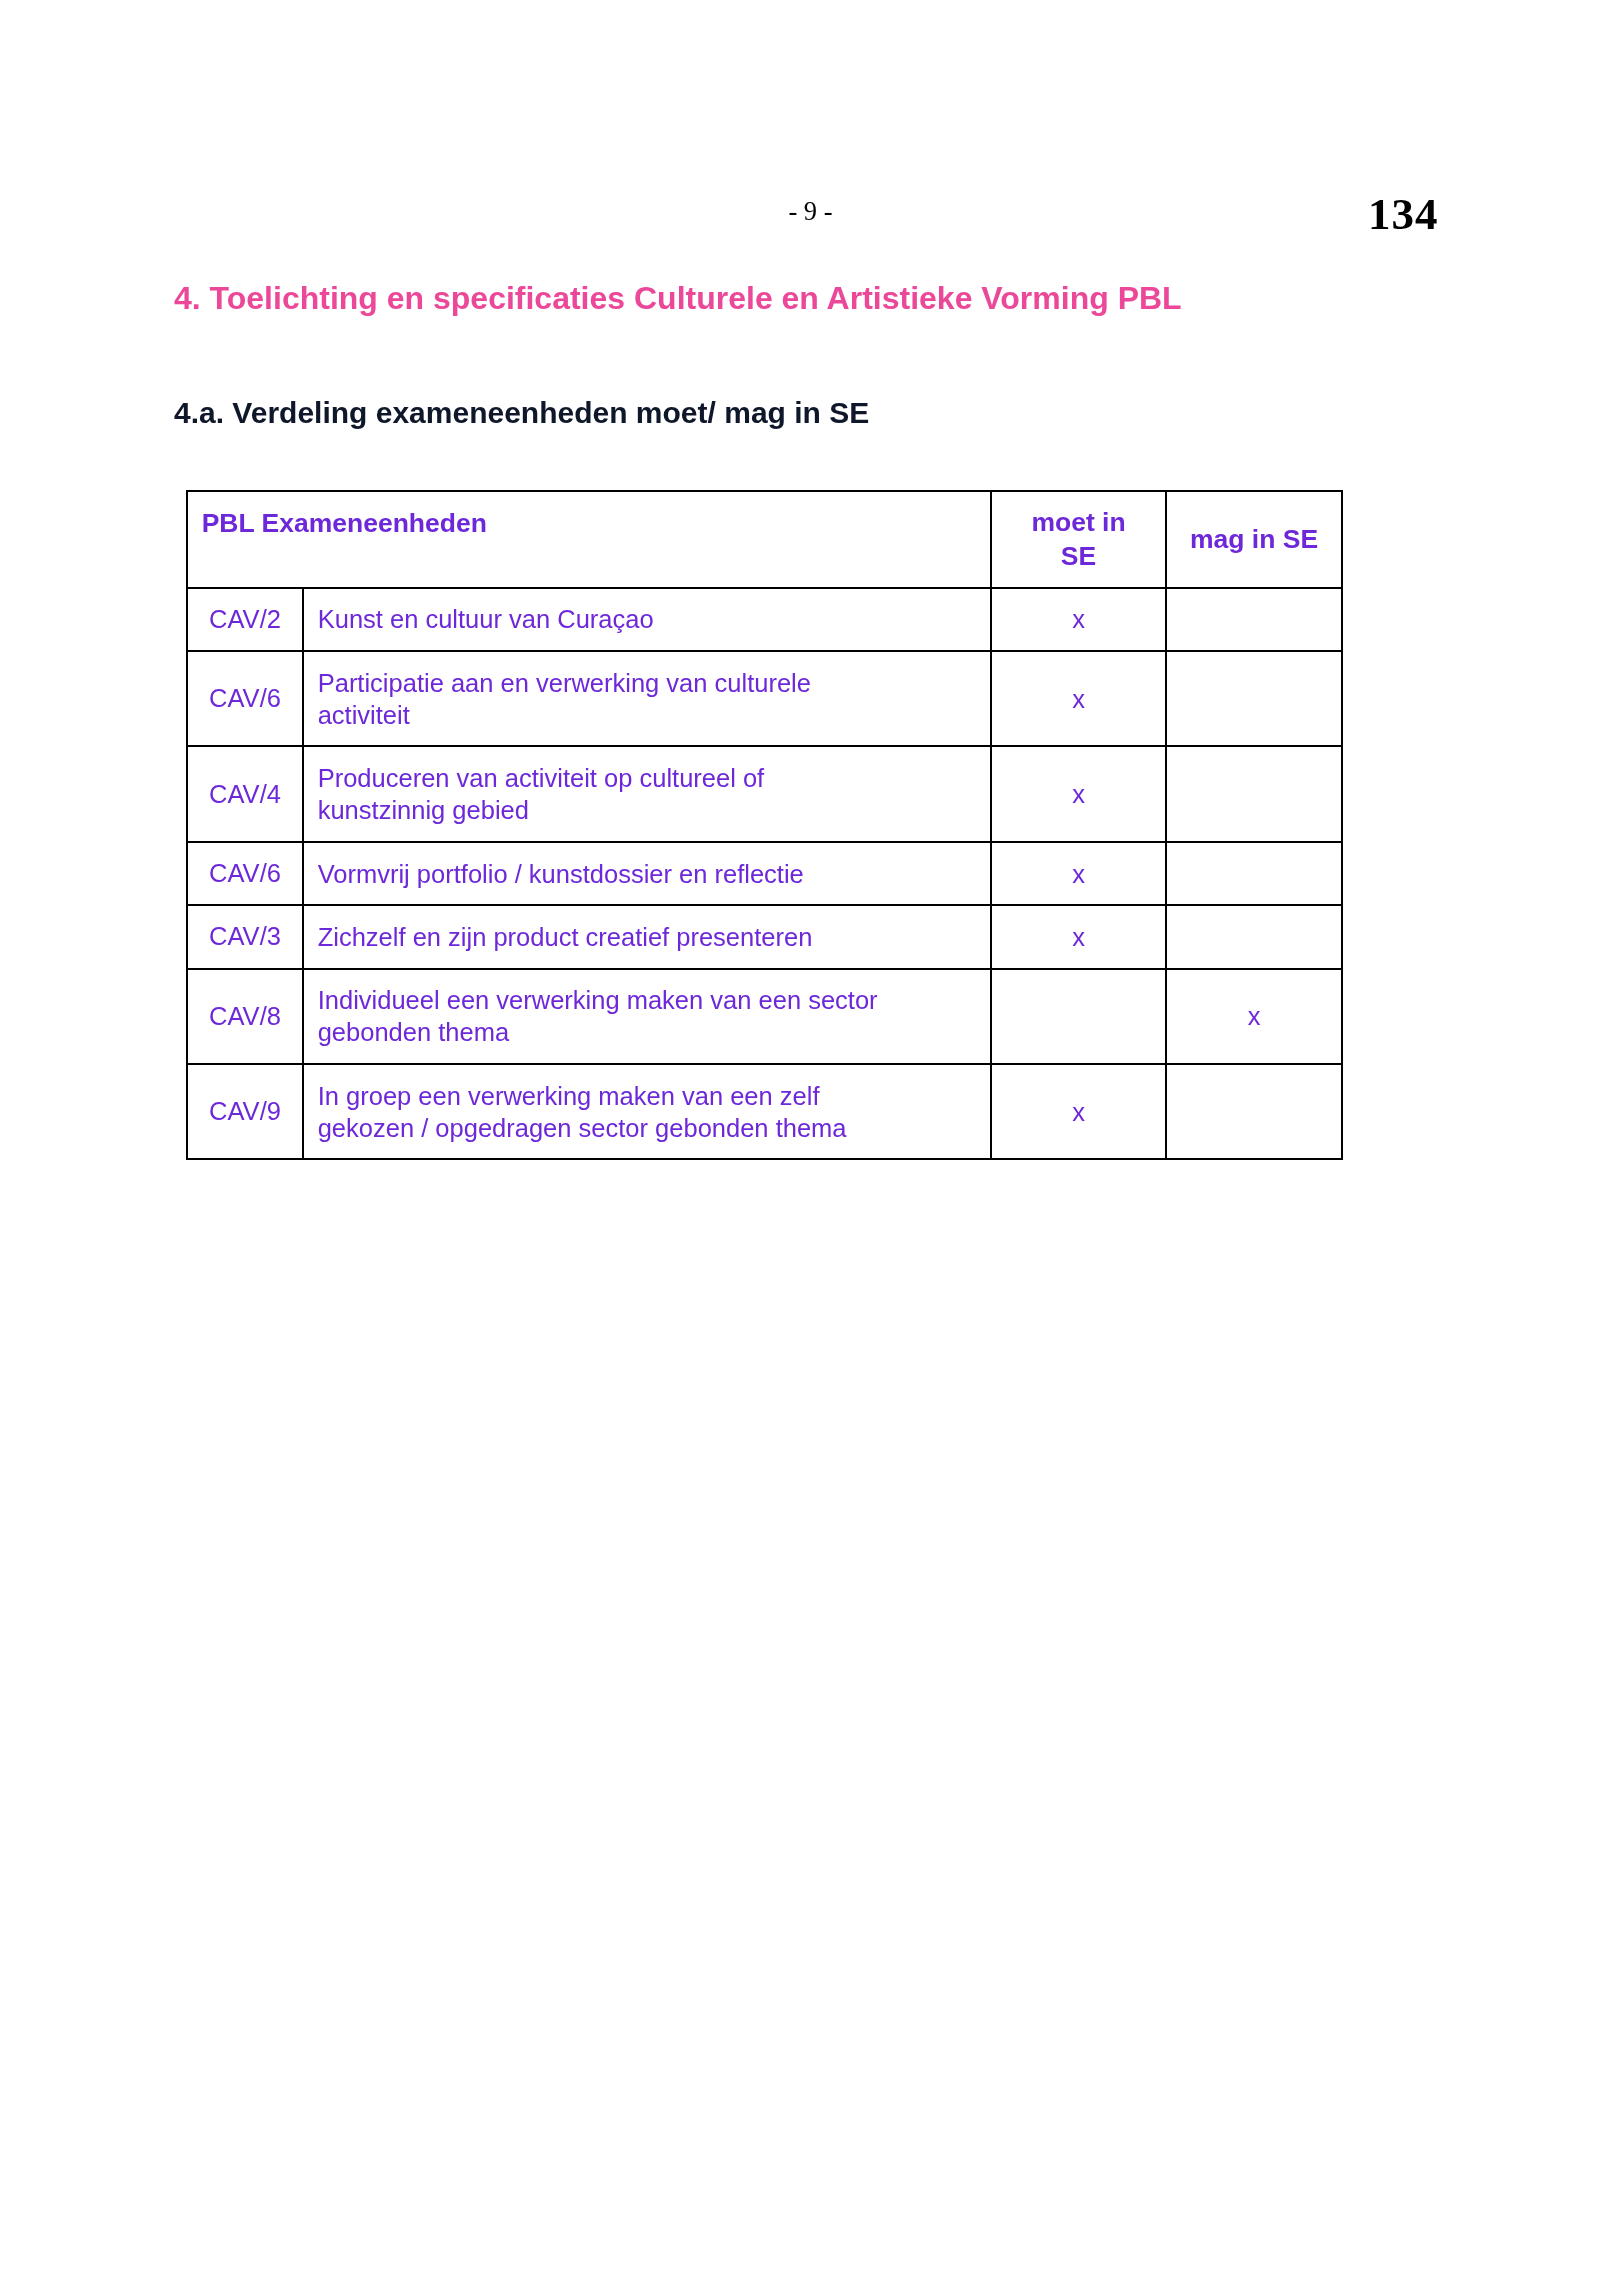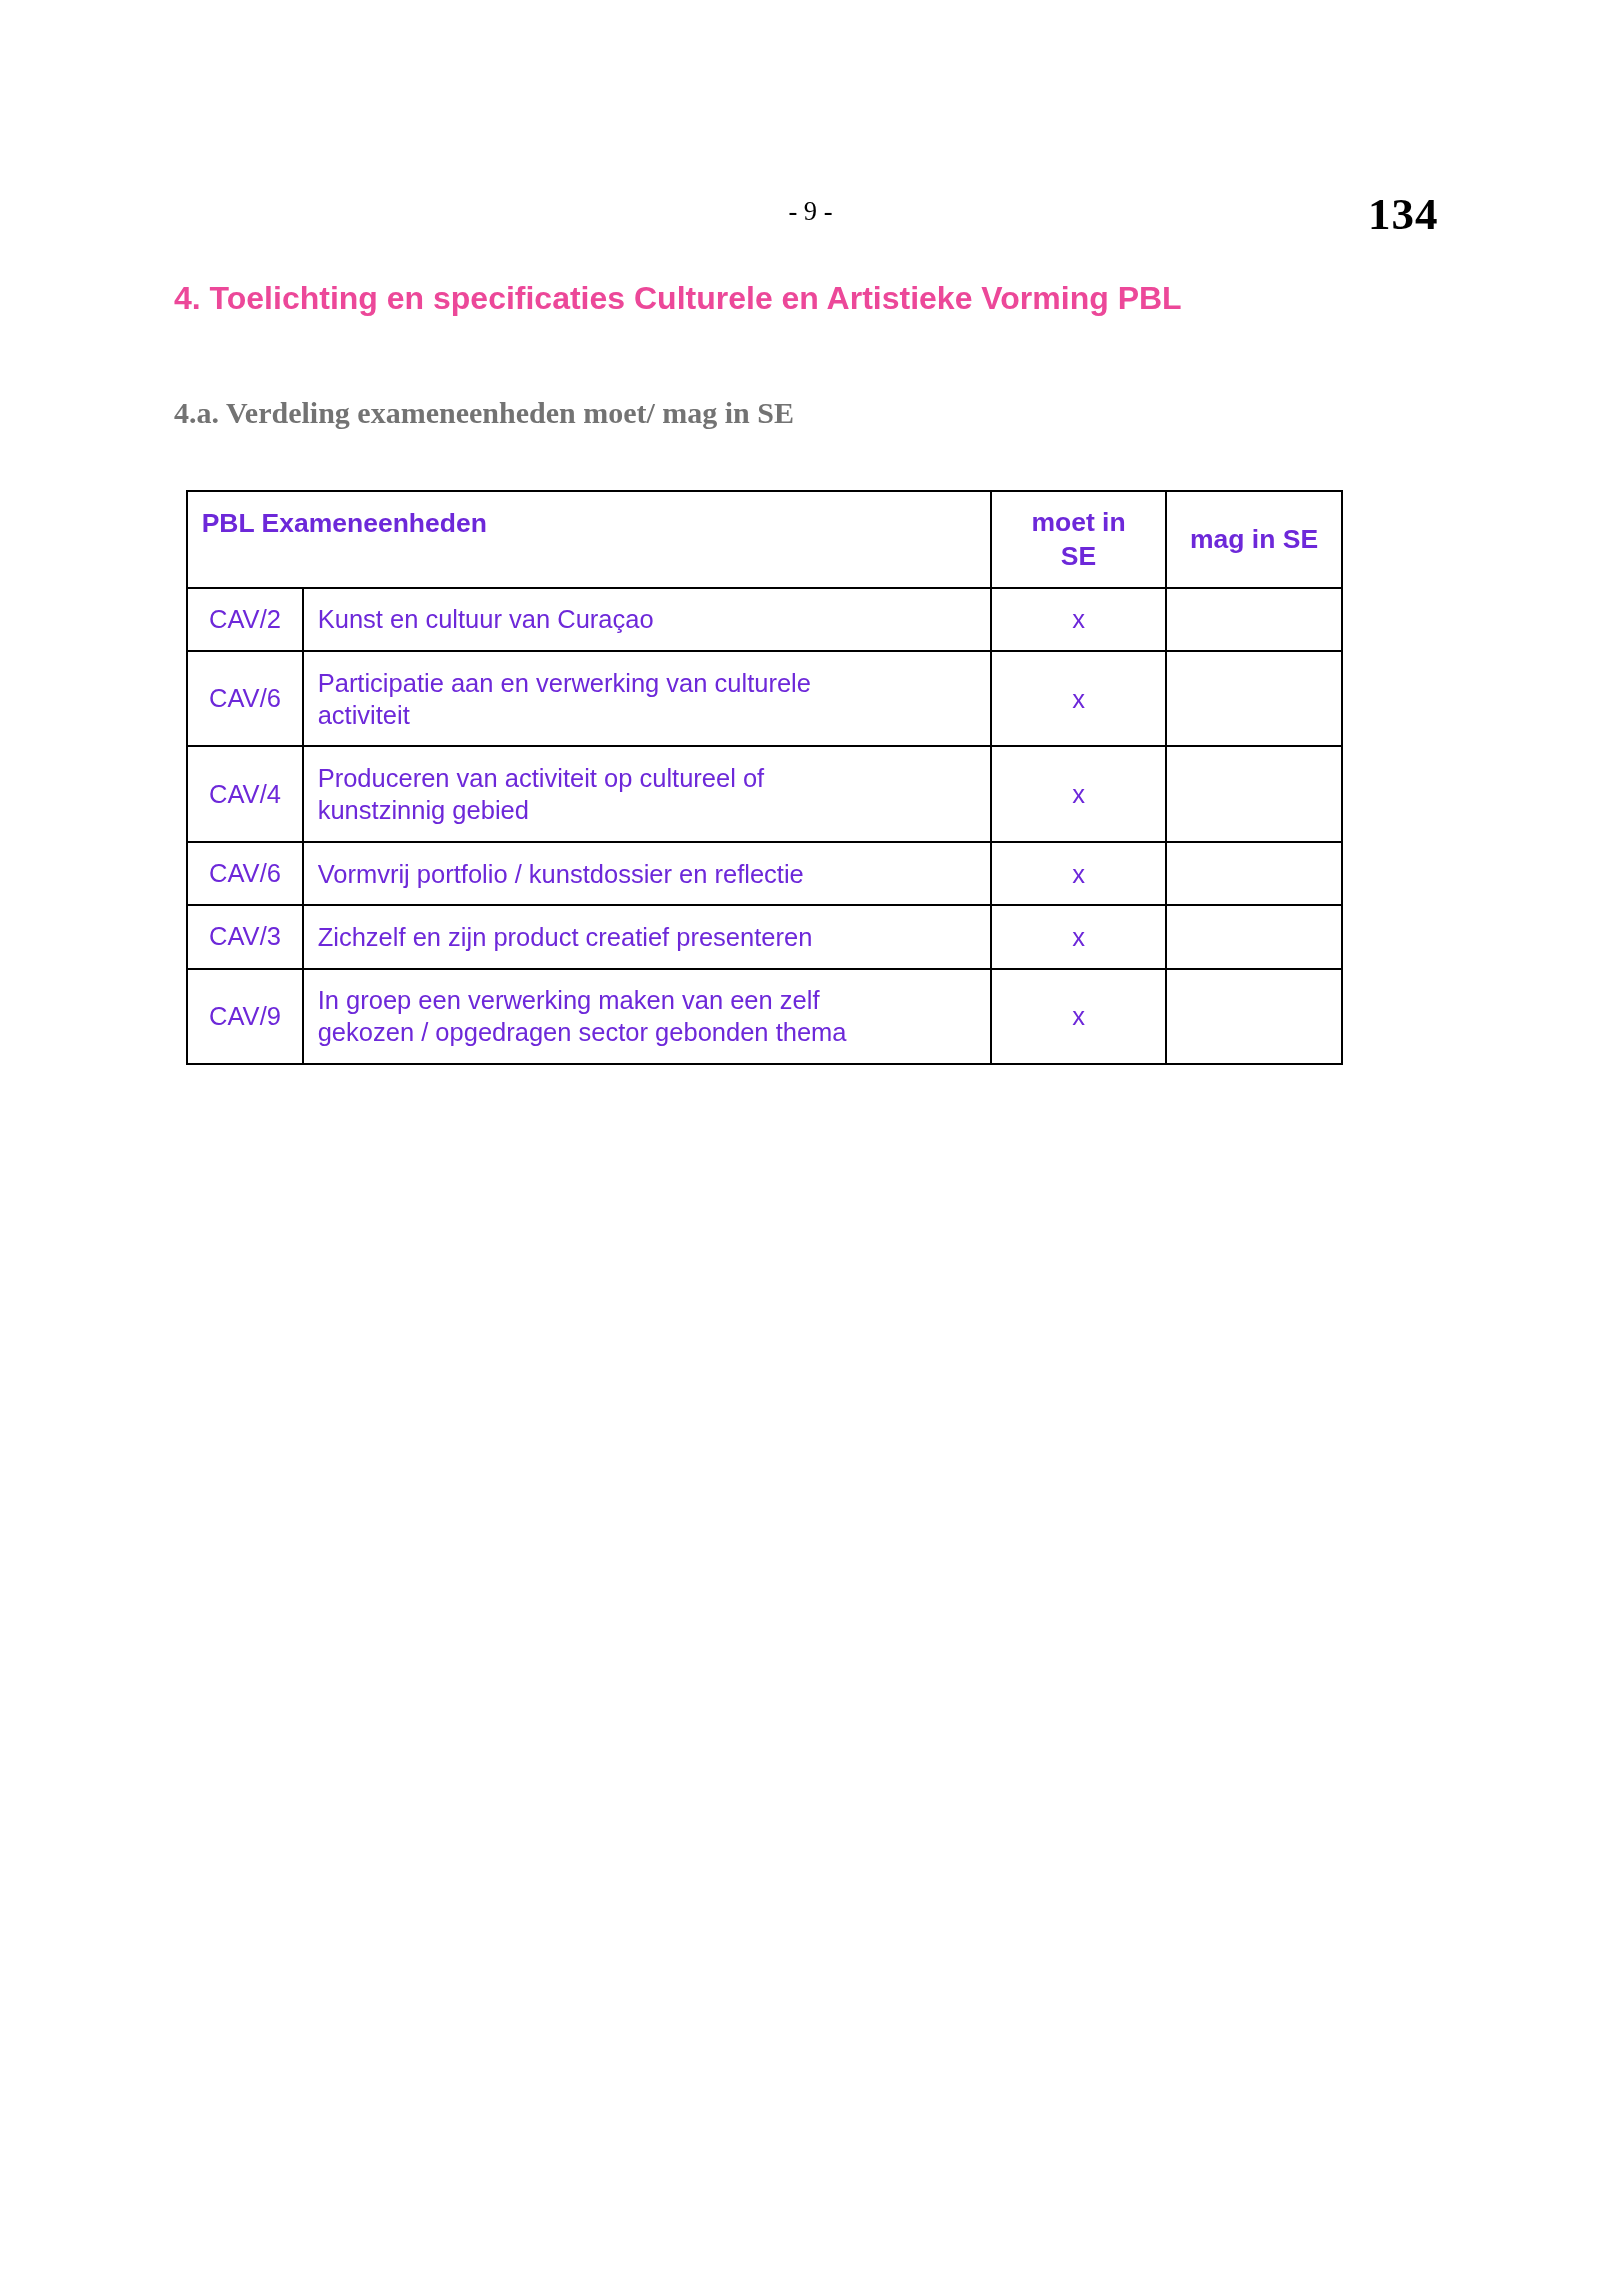--- a/index.html
+++ b/index.html
@@ -121,21 +121,21 @@
 <body>
 
 <div class="page">
 
   <div class="page-number">- 9 -</div>
 
   <div class="folio">134</div>
 
   <div class="heading1" style="color: #ec4899;">4. Toelichting en specificaties Culturele en Artistieke Vorming PBL</div>
 
-  <div class="heading2" style="color: #737373; font-family: Liberation Serif, serif;">4.a. Verdeling exameneenheden moet/ mag in SE</div>
+  <div class="heading2" style="color: #0f172a;">4.a. Verdeling exameneenheden moet/ mag in SE</div>
 
   <div class="table-wrap">
     <table class="exam-table">
       <colgroup>
         <col class="c-code">
         <col class="c-desc">
         <col class="c-moet">
         <col class="c-mag">
       </colgroup>
       <thead>
@@ -187,20 +187,28 @@
 
   <tr>
     <td class="code">CAV/3</td>
     <td class="desc">
       <div class="desc-inner">Zichzelf en zijn product creatief presenteren</div>
     </td>
     <td class="mark">x</td>
     <td class="mark"></td>
   </tr>
 
+  <tr>
+    <td class="code">CAV/8</td>
+    <td class="desc">
+      <div class="desc-inner">Individueel een verwerking maken van een sector gebonden thema</div>
+    </td>
+    <td class="mark"></td>
+    <td class="mark">x</td>
+  </tr>
 
   <tr>
     <td class="code">CAV/9</td>
     <td class="desc">
       <div class="desc-inner">In groep een verwerking maken van een zelf gekozen / opgedragen sector gebonden thema</div>
     </td>
     <td class="mark">x</td>
     <td class="mark"></td>
   </tr>
 </tbody>

